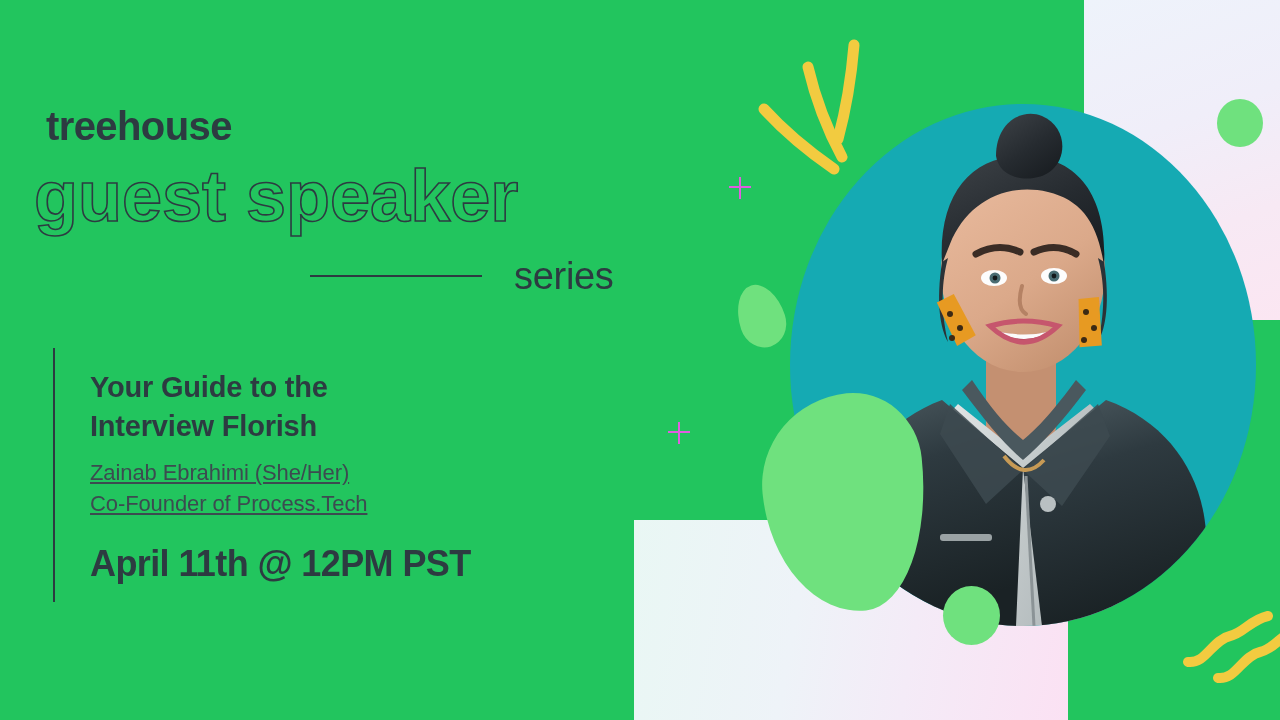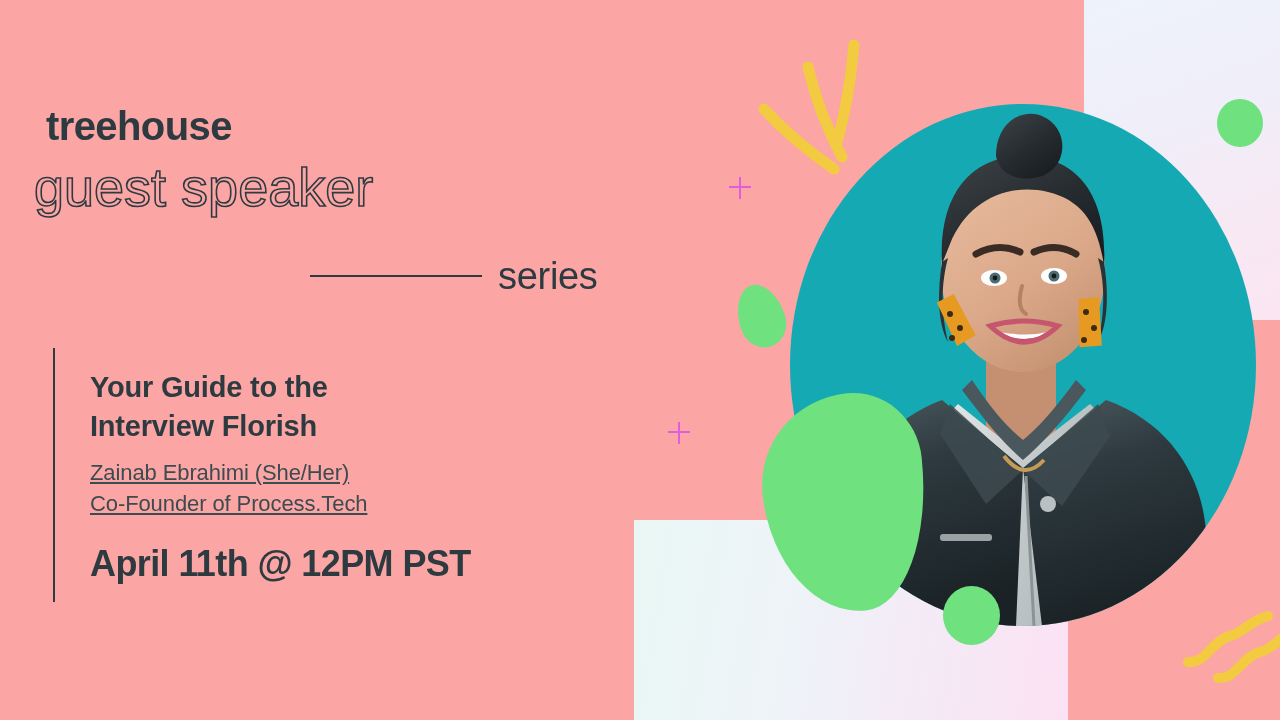--- a/index.html
+++ b/index.html
@@ -1,20 +1,20 @@
 <!DOCTYPE html>
 <html><head>
 <meta charset="utf-8">
 <style>
   html,body{margin:0;padding:0;}
   body{
     width:1280px;height:720px;overflow:hidden;background:#ffffff;
     font-family:"Liberation Sans","DejaVu Sans",sans-serif;
   }
-  #stage{position:relative;width:1280px;height:720px;background:#fca5a5;overflow:hidden;}
+  #stage{position:relative;width:1280px;height:720px;background:#22c55e;overflow:hidden;}
 
   
   .grad-tr{
     position:absolute;left:1084px;top:0;width:196px;height:320px;
     background:linear-gradient(160deg,#eef3fb 0%,#f0eef9 40%,#f7e9f4 70%,#fbe6f2 100%);
   }
   .grad-bl{
     position:absolute;left:634px;top:520px;width:434px;height:200px;
     background:linear-gradient(100deg,#e9f7f4 0%,#eef3f8 38%,#f4ebf7 64%,#fbe1f3 100%);
   }
@@ -44,28 +44,28 @@
   .spark{position:absolute;overflow:visible;}
 
   
   .wordmark{
     position:absolute;left:46px;top:106px;
     font-size:40px;font-weight:700;letter-spacing:-0.6px;
     color:#2d3b41;line-height:1;
   }
   .guest-speaker{
     position:absolute;left:34px;top:160px;
-    font-size:54px;font-weight:400;letter-spacing:0px;line-height:1;
+    font-size:72px;font-weight:700;letter-spacing:0px;line-height:1;
     color:transparent;
     -webkit-text-stroke:1.6px #2d3b41;
     white-space:nowrap;
   }
   .series-row{
     position:absolute;left:310px;top:252px;width:320px;height:48px;
-    display:flex;align-items:center;gap:16px;
+    display:flex;align-items:center;gap:32px;
   }
   .series-rule{flex:0 0 172px;height:2px;background:#2d3b41;}
   .series-word{
     font-size:38px;font-weight:400;color:#2d3b41;letter-spacing:-0.3px;line-height:1;
   }
 
   .vrule{position:absolute;left:53px;top:348px;width:2px;height:254px;background:#2d3b41;}
 
   .info{position:absolute;left:90px;top:368px;width:560px;}
   .info .title{

